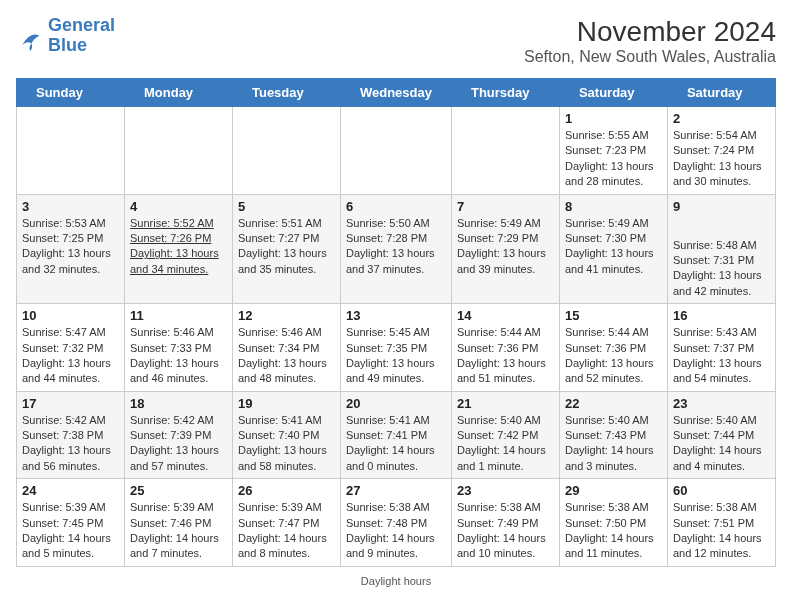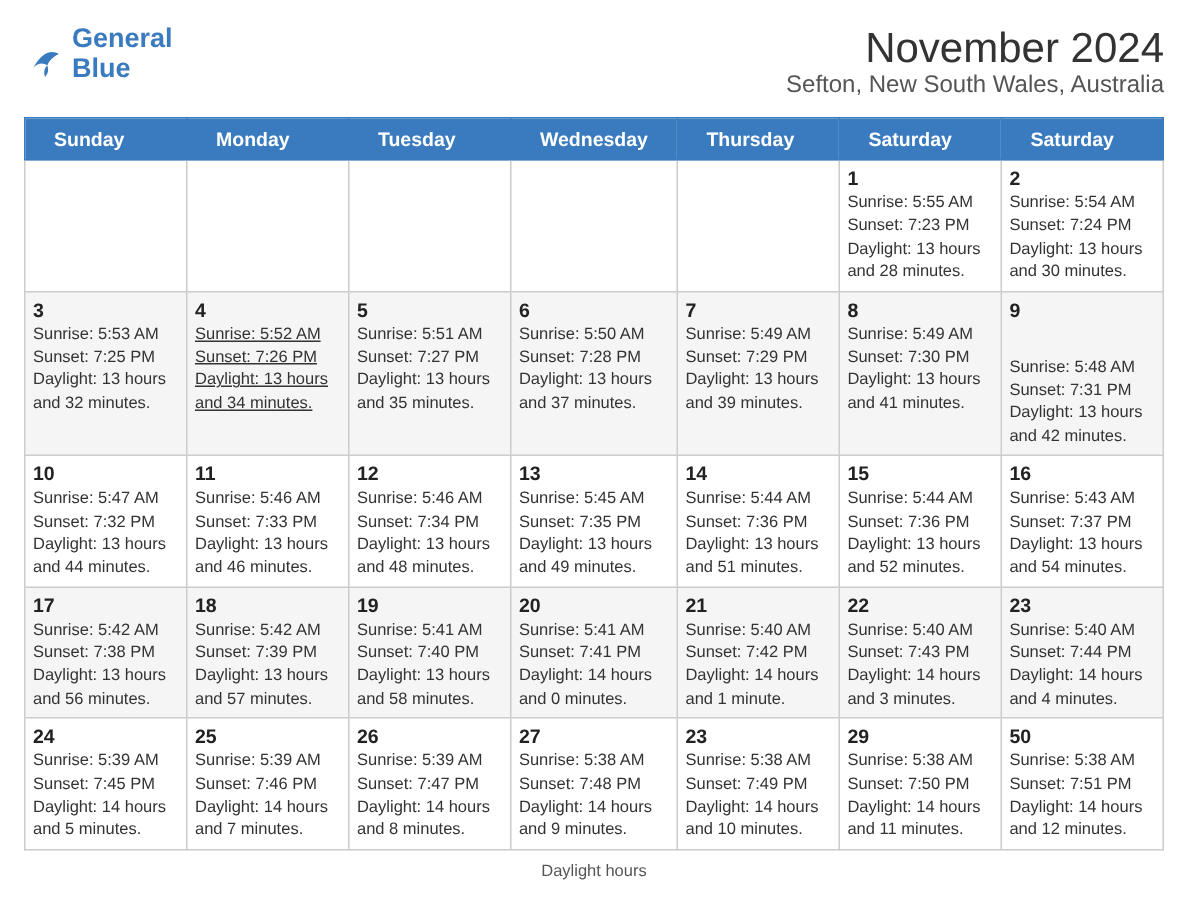--- a/index.html
+++ b/index.html
@@ -336,21 +336,21 @@
 and 10 minutes.</div>
         </td>
         <td>
           <div class="day-number">29</div>
           <div class="day-info" style="white-space: pre-line;">Sunrise: 5:38 AM
 Sunset: 7:50 PM
 Daylight: 14 hours
 and 11 minutes.</div>
         </td>
         <td>
-          <div class="day-number">50</div>
+          <div class="day-number">60</div>
           <div class="day-info" style="white-space: pre-line;">Sunrise: 5:38 AM
 Sunset: 7:51 PM
 Daylight: 14 hours
 and 12 minutes.</div>
         </td>
       </tr>
     </tbody>
 </table>
 
 <div class="footer">

